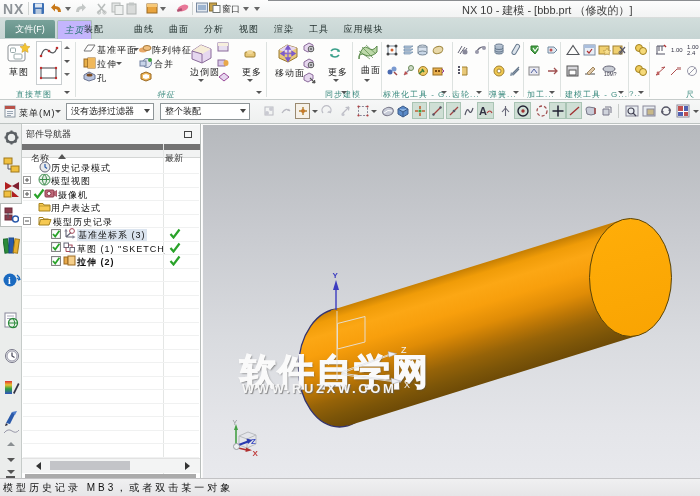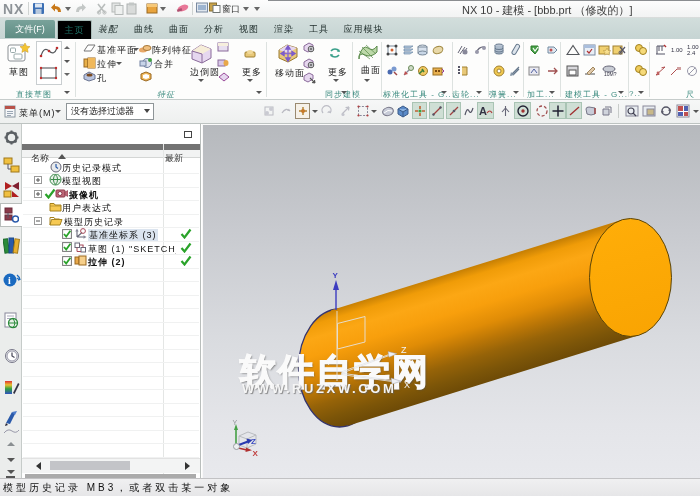--- a/index.html
+++ b/index.html
@@ -10,39 +10,39 @@
 
 #topbar{left:0;top:0;width:700px;height:18px;background:linear-gradient(#fdfdfd,#f2f3f3);border-bottom:1px solid #d9dcdb;}
 #nxlogo{left:3px;top:1px;font-size:14px;font-weight:bold;color:#8d9297;letter-spacing:1px;}
 .tsep{top:2px;width:1px;height:13px;background:#cfd3d2;}
 .tcaret{top:7px;width:0;height:0;border-left:3px solid transparent;border-right:3px solid transparent;border-top:4px solid #666;}
 #title{left:462px;top:3px;font-size:11px;color:#3c3c3c;}
 
 #tabrow{left:0;top:18px;width:700px;height:21px;background:linear-gradient(#d2dedc,#c6d4d3);}
 #filebtn{left:5px;top:20px;width:50px;height:18px;background:linear-gradient(#79a29a,#5f8d84);color:#fff;font-size:9px;text-align:center;line-height:18px;border-radius:2px 2px 0 0;}
 .tab{top:20px;height:19px;font-size:9px;color:#1c2a28;text-align:center;line-height:18px;letter-spacing:1px;}
-#tab-home{left:57px;width:35px;background:#000000;color:#1d7166;border:1px solid #a9bcb8;border-bottom:none;border-radius:2px 2px 0 0;}
+#tab-home{left:57px;width:35px;background:#c4b5fd;color:#1d7166;border:1px solid #a9bcb8;border-bottom:none;border-radius:2px 2px 0 0;font-style:italic;}
 
 #ribbon{left:0;top:39px;width:700px;height:61px;background:#fdfdfc;border-bottom:1px solid #c6cccb;}
 .glabel{top:50px;font-size:8px;color:#3a8a7e;letter-spacing:1px;}
 .gsep{top:3px;width:1px;height:55px;background:#dde2e0;}
 .rtext{font-size:9px;color:#222;letter-spacing:1px;}
 .rcaret{width:0;height:0;border-left:3px solid transparent;border-right:3px solid transparent;border-top:3px solid #555;}
 .icon{position:absolute;}
 
 #toolbar{left:0;top:100px;width:700px;height:24px;background:linear-gradient(#f6f7f7,#eef0ef);border-bottom:1px solid #bdc3c1;}
 .combo{top:3px;height:17px;background:#fff;border:1px solid #8e9598;font-size:9px;color:#222;line-height:15px;padding-left:4px;}
 .combo .ca{position:absolute;right:3px;top:5px;width:0;height:0;border-left:3px solid transparent;border-right:3px solid transparent;border-top:4px solid #444;}
 .hl{background:#cfdfd5;border:1px solid #a9c4b4;}
 
 #sidebar{left:0;top:124px;width:22px;height:354px;background:#ebedec;border-right:1px solid #c6cbc9;}
 #panel{left:22px;top:124px;width:179px;height:354px;background:#fff;border-right:1px solid #b9bebc;}
 #phead{left:0px;top:1px;width:178px;height:19px;background:#f5f6f6;font-size:9px;color:#333;line-height:19px;padding-left:4px;}
 #pcolh{left:0px;top:20px;width:178px;height:14px;background:#f2f3f3;border-top:6px solid #737373;border-bottom:1px solid #d4d6d5;font-size:9px;color:#333;}
-.trow{left:0;width:178px;height:13.5px;font-size:9px;color:#111;letter-spacing:1px;margin-left:11px;}
+.trow{left:0;width:178px;height:13.5px;font-size:9px;color:#111;letter-spacing:1px;}
 .trow span{white-space:nowrap;}
 .rowline{left:1px;width:176px;height:1px;background:#f0f1f1;}
 #graphics{left:202px;top:124px;width:498px;height:354px;border-left:1px solid #f8f8f8;border-top:1px solid #fafafa;background:linear-gradient(#b6b9bd 0%,#c8cacf 30%,#d9dbdf 60%,#e4e5e9 85%,#e8e9ed 100%);}
 
 #status{left:0;top:478px;width:700px;height:18px;background:linear-gradient(#f0f0f1,#e6e6e8);border-top:1px solid #c2c2c4;font-size:10px;color:#111;line-height:17px;padding-left:3px;letter-spacing:3px;}
 
 #wm1{left:37px;top:223px;font-size:36px;font-weight:bold;color:#fefefe;letter-spacing:2px;text-shadow:1px 1px 2px rgba(80,80,80,.8);-webkit-text-stroke:1.3px #fafafa;}
 #wm2{left:39px;top:256px;font-size:13px;font-weight:bold;color:#f5f5f5;letter-spacing:2.6px;text-shadow:1px 1px 1px rgba(100,100,100,.7);}
 </style>
 </head>
@@ -97,21 +97,21 @@
       <rect x="4" y="3.5" width="7" height="7" fill="#fff" stroke="#707674"></rect>
     </svg>
   <div class="abs" style="left:222px;top:3px;font-size:9px;color:#333;">窗口</div>
   <div class="abs tcaret" style="left:243px;"></div>
   <div class="abs tcaret" style="left:254px;"></div>
   <div class="abs" id="title">NX 10 - 建模 - [bbb.prt （修改的）]</div>
 
   <div class="abs" id="tabrow"></div>
   <div class="abs" id="filebtn">文件(F)</div>
   <div class="abs tab" id="tab-home">主页</div>
-  <div class="abs tab" style="left:94px;width:28px;font-style:italic;">装配</div>
+  <div class="abs tab" style="left:80px;width:28px;">装配</div>
   <div class="abs tab" style="left:130px;width:28px;">曲线</div>
   <div class="abs tab" style="left:165px;width:28px;">曲面</div>
   <div class="abs tab" style="left:200px;width:28px;">分析</div>
   <div class="abs tab" style="left:235px;width:28px;">视图</div>
   <div class="abs tab" style="left:270px;width:28px;">渲染</div>
   <div class="abs tab" style="left:305px;width:28px;">工具</div>
   <div class="abs tab" style="left:340px;width:47px;">应用模块</div>
 
   <div class="abs" id="ribbon"></div>
   <div class="abs" id="ribbon-content" style="left:0;top:39px;width:700px;height:61px;">
@@ -424,20 +424,21 @@
   <div class="abs" id="toolbar"></div>
   <div class="abs" id="toolbar-content" style="left:0;top:100px;width:700px;height:24px;">
     <svg class="icon" style="left:4px;top:5px;" width="13" height="13">
         <rect x="1" y="1" width="10" height="11" fill="#f4f6f8" stroke="#8a96a0"></rect>
         <rect x="1" y="1" width="10" height="3" fill="#b8524a"></rect>
         <path d="M3 6.5 h6 M3 8.5 h6 M3 10.5 h4" stroke="#9aa6b4"></path>
       </svg>
     <div class="abs rtext" style="left:19px;top:7px;">菜单(M)</div>
     <div class="abs rcaret" style="left:55px;top:10px;"></div>
     <div class="abs combo" style="left:66px;width:88px;">没有选择过滤器<span class="ca"></span></div>
+    <div class="abs combo" style="left:160px;width:90px;">整个装配<span class="ca"></span></div>
     <svg class="icon" style="left:263px;top:5px;" width="13" height="13" opacity=".45">
         <rect x="2" y="2" width="8" height="8" fill="none" stroke="#778"></rect>
         <circle cx="4" cy="8" r="2" fill="#99a"></circle>
         <circle cx="8" cy="4" r="2" fill="#99a"></circle>
       </svg>
     <svg class="icon" style="left:280px;top:5px;" width="13" height="13" opacity=".45">
         <path d="M2 8 Q6 2 10 6" stroke="#778" fill="none" stroke-width="1.3"></path>
         <path d="M10 6 l-3 0 2 -2.5z" fill="#778"></path>
       </svg>
     <div class="abs" style="left:295px;top:3px;width:15px;height:16px;border:1px solid #9a8a70;background:#f6f1e8;"></div>
@@ -678,20 +679,21 @@
       </svg>
     <svg class="icon" style="left:3px;top:303px;" width="17" height="8">
         <path d="M1 6 Q5 1 9 4 T16 3" fill="none" stroke="#99a"></path>
       </svg>
     <div class="abs" style="left:7px;top:318px;width:0;height:0;border-left:4px solid transparent;border-right:4px solid transparent;border-bottom:4px solid #8a8f92;"></div>
     <div class="abs" style="left:7px;top:334px;width:0;height:0;border-left:4px solid transparent;border-right:4px solid transparent;border-top:4px solid #555;"></div>
     <div class="abs" style="left:7px;top:346px;width:0;height:0;border-left:4px solid transparent;border-right:4px solid transparent;border-top:4px solid #555;"></div>
     <div class="abs" style="left:6px;top:352px;width:9px;height:1.5px;background:#555;"></div>
   </div>
   <div class="abs" id="panel">
+    <div class="abs" id="phead">部件导航器</div>
     <div class="abs" style="left:162px;top:7px;width:8px;height:7px;border:1.2px solid #444;"></div>
     <div class="abs" id="pcolh">
       <span class="abs" style="left:9px;top:2px;">名称</span>
       <span class="abs" style="left:36px;top:4px;width:0;height:0;border-left:4px solid transparent;border-right:4px solid transparent;border-bottom:5px solid #555;"></span>
       <span class="abs" style="left:143px;top:2px;">最新</span>
     </div>
     <div class="abs" style="left:141px;top:20px;width:1px;height:335px;background:#e4e6e5;"></div>
 
     <div class="abs trow" style="top:35.5px;">
       <svg class="icon" style="left:17px;top:1px;" width="12" height="12">
@@ -717,21 +719,21 @@
           <path d="M2 4 h4 M4 2 v4" stroke="#555"></path>
         </svg>
       <svg class="icon" style="left:11px;top:1px;" width="12" height="11">
           <path d="M1.5 6 L4.5 9.5 L10.5 1.5" stroke="#2aa32a" stroke-width="2.2" fill="none"></path>
         </svg>
       <svg class="icon" style="left:22px;top:1px;" width="13" height="11">
           <rect x="1" y="2" width="9" height="7" rx="1" fill="#c06a7a" stroke="#8a3a4a"></rect>
           <circle cx="5" cy="5.5" r="2" fill="#fff" stroke="#8a3a4a"></circle>
           <path d="M10 4 l3 -1.5 v6 l-3 -1.5z" fill="#c06a7a" stroke="#8a3a4a" stroke-width=".6"></path>
         </svg>
-      <span class="abs" style="left:36px;top:2px;font-weight:bold;">摄像机</span>
+      <span class="abs" style="left:36px;top:2px;">摄像机</span>
     </div>
     <div class="abs trow" style="top:76px;">
       <svg class="icon" style="left:16px;top:1px;" width="13" height="11">
           <path d="M1 3 L1 10 L12 10 L12 4 L6 4 L5 2.5 L1 2.5 Z" fill="#f6c952" stroke="#a6821e"></path>
           <path d="M1 5 h11" stroke="#a6821e" stroke-width=".6"></path>
         </svg>
       <span class="abs" style="left:29px;top:2px;">用户表达式</span>
     </div>
     <div class="abs trow" style="top:89.5px;">
       <svg class="icon" style="left:1px;top:3px;" width="8" height="8">

